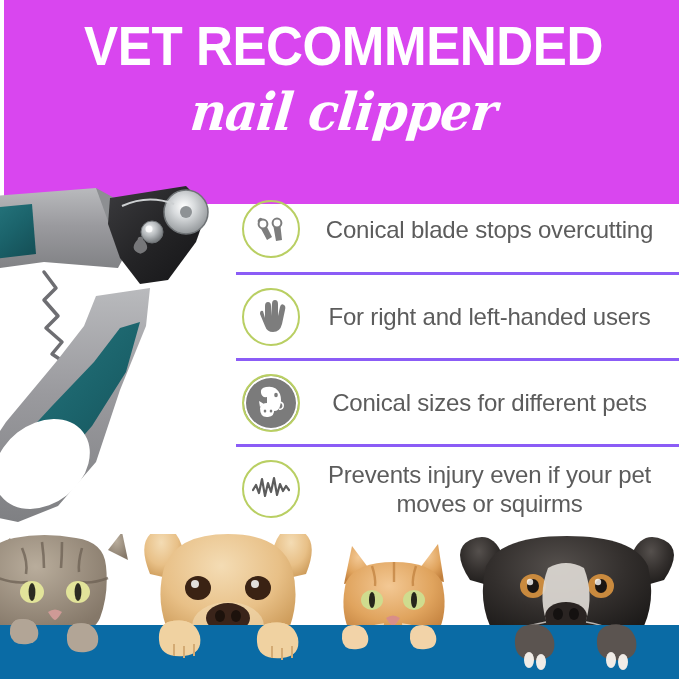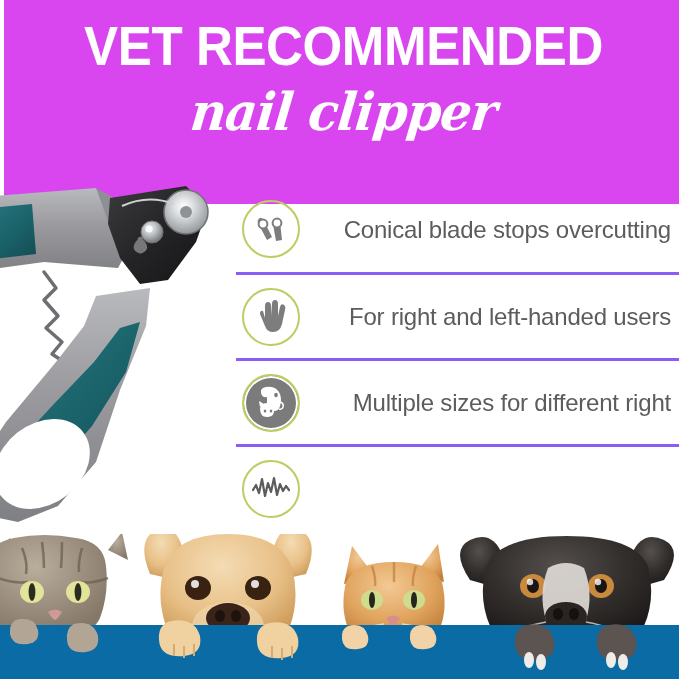--- a/index.html
+++ b/index.html
@@ -102,21 +102,21 @@
     box-sizing: border-box;
     background: transparent;
   }
   .feature-icon.filled {
     background: #7b7b7b;
     border: 2px solid #b9cf63;
     box-shadow: 0 0 0 2px #ffffff inset;
   }
   .feature-text {
     flex: 1 1 auto;
-    text-align: right;
+    text-align: center;
     color: #5c5c5c;
     font-size: 24px;
     line-height: 29px;
     padding-right: 8px;
     letter-spacing: -0.2px;
   }
 
   
   .pets-strip {
     position: absolute;
@@ -239,29 +239,30 @@
           <ellipse cx="30" cy="17" rx="1.8" ry="2.2" fill="#7b7b7b"></ellipse>
           <path d="M34 24 q4 1 3 5 q-1 3 -4 2" fill="none" stroke="#ffffff" stroke-width="1.6"></path>
 
           <path d="M14 30 q2 -5 7 -5 q6 0 7 6 q1 7 -6 8 q-8 1 -8 -9 Z" fill="#ffffff"></path>
           <path d="M14 29 l-1 -6 l5 3 Z" fill="#ffffff"></path>
           <path d="M27 29 l2 -6 l2 5 Z" fill="#ffffff"></path>
           <ellipse cx="19" cy="33" rx="1.3" ry="1.6" fill="#7b7b7b"></ellipse>
           <ellipse cx="25" cy="33" rx="1.3" ry="1.6" fill="#7b7b7b"></ellipse>
         </svg>
       </div>
-      <div class="feature-text">Multiple sizes for different right</div>
+      <div class="feature-text">Conical sizes for different pets</div>
     </div>
 
     <div class="feature-row">
       <div class="feature-icon">
         <svg width="38" height="26" viewBox="0 0 38 26">
           <path d="M1 14 L4 9 L7 17 L10 3 L13 20 L16 7 L19 16 L22 2 L25 19 L28 8 L31 15 L34 10 L37 14" fill="none" stroke="#5c5c5c" stroke-width="2.2" stroke-linejoin="round" stroke-linecap="round"></path>
         </svg>
       </div>
+      <div class="feature-text">Prevents injury even if your pet moves or squirms</div>
     </div>
 
   </div>
 
   <div class="pets-strip">
 
     <svg width="679" height="145" viewBox="0 0 679 145" style="position:absolute;left:0;top:0;">
       <defs>
         <radialGradient id="tabbyG" cx="42%" cy="32%" r="70%">
           <stop offset="0%" stop-color="#b9ad9c"></stop>

